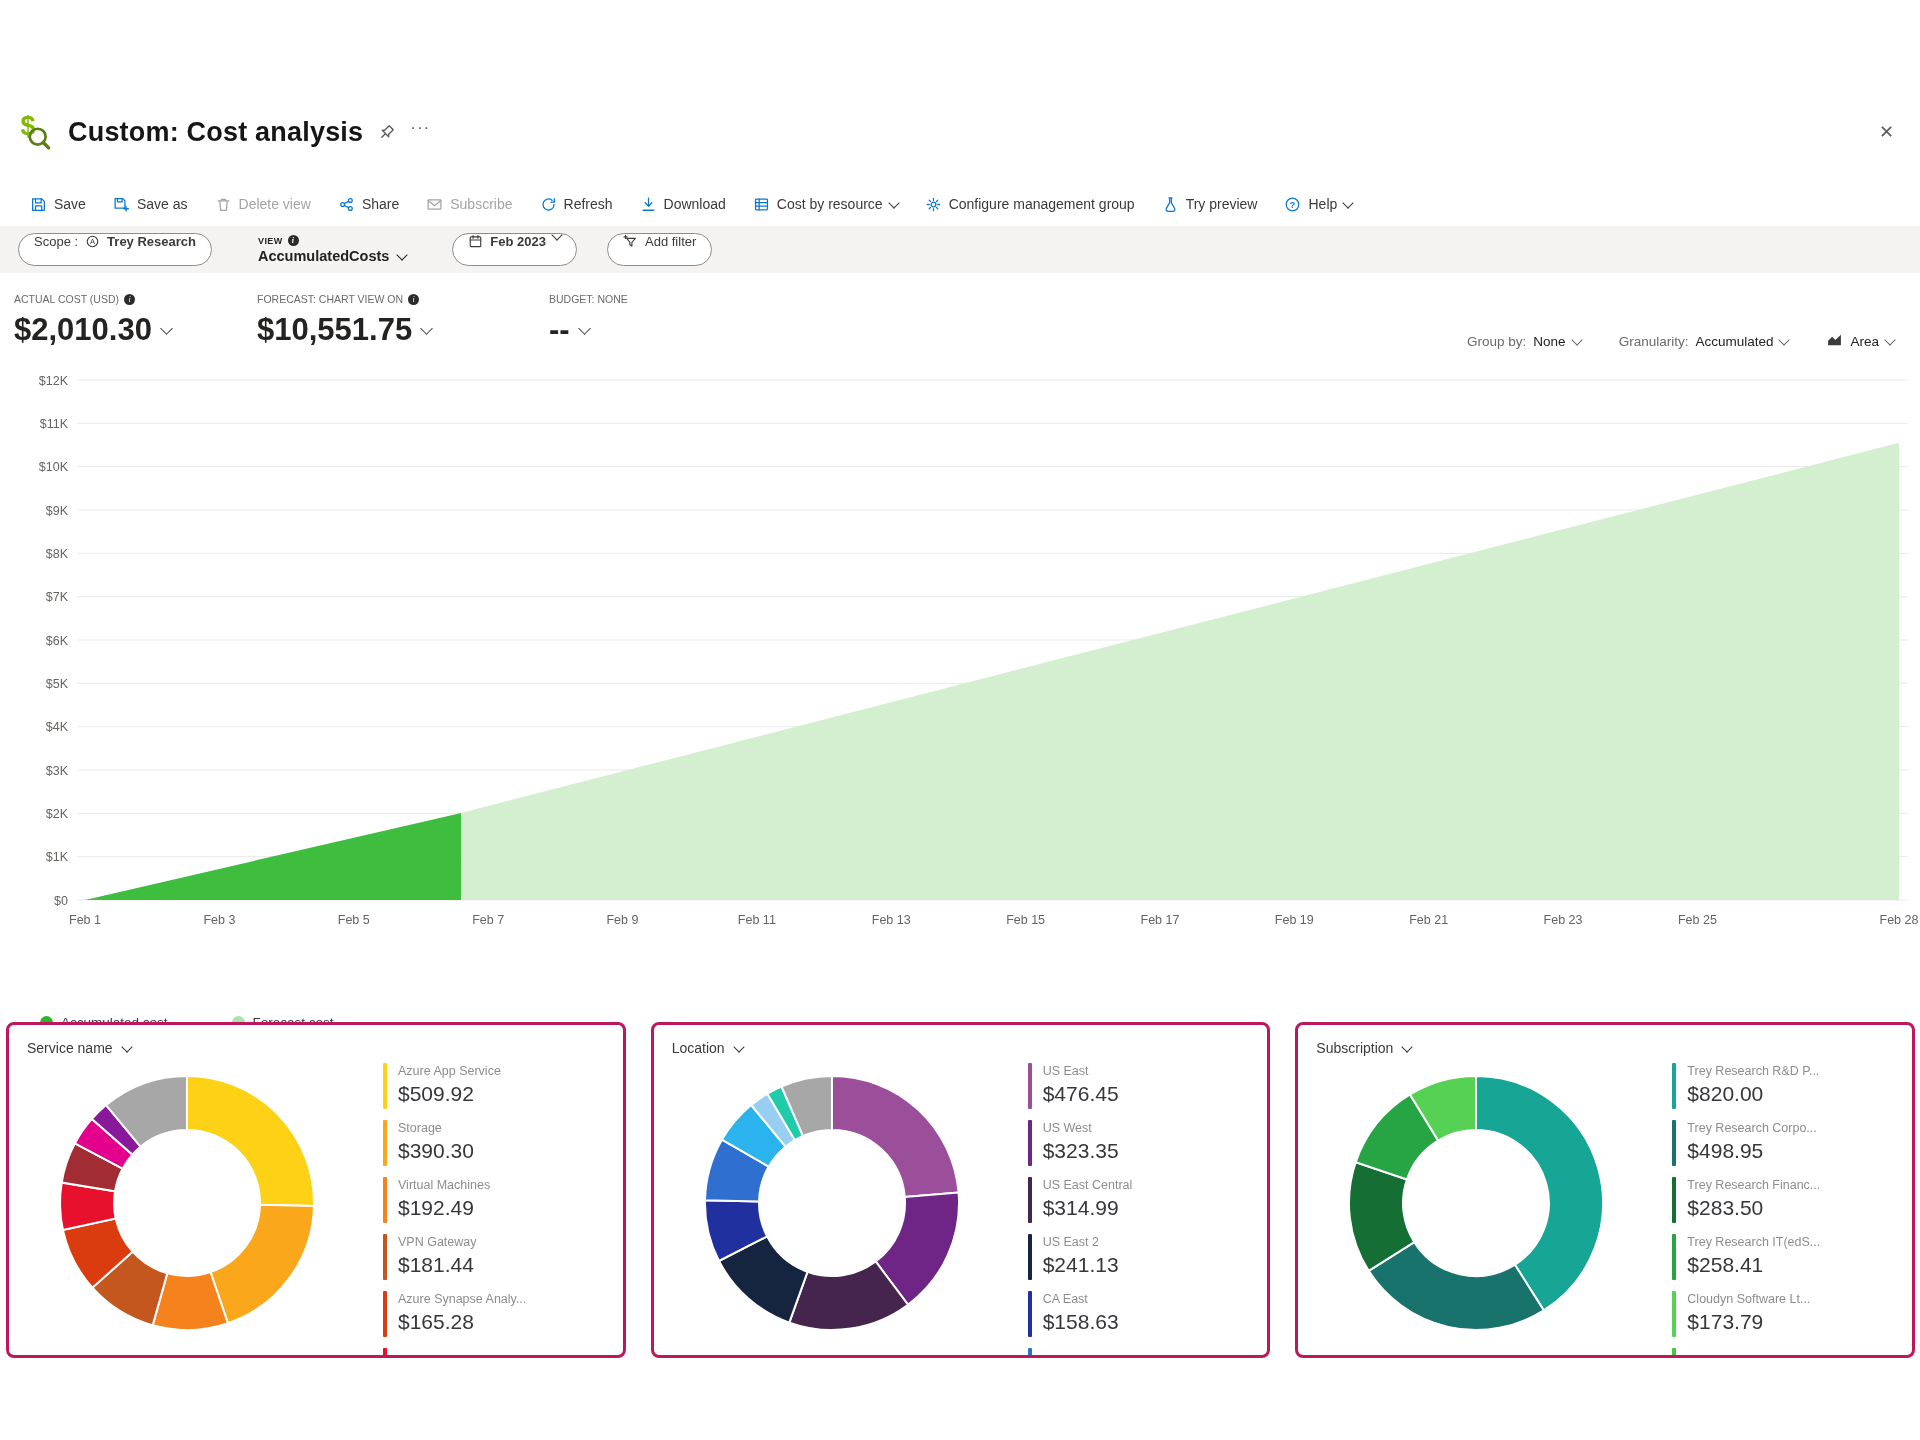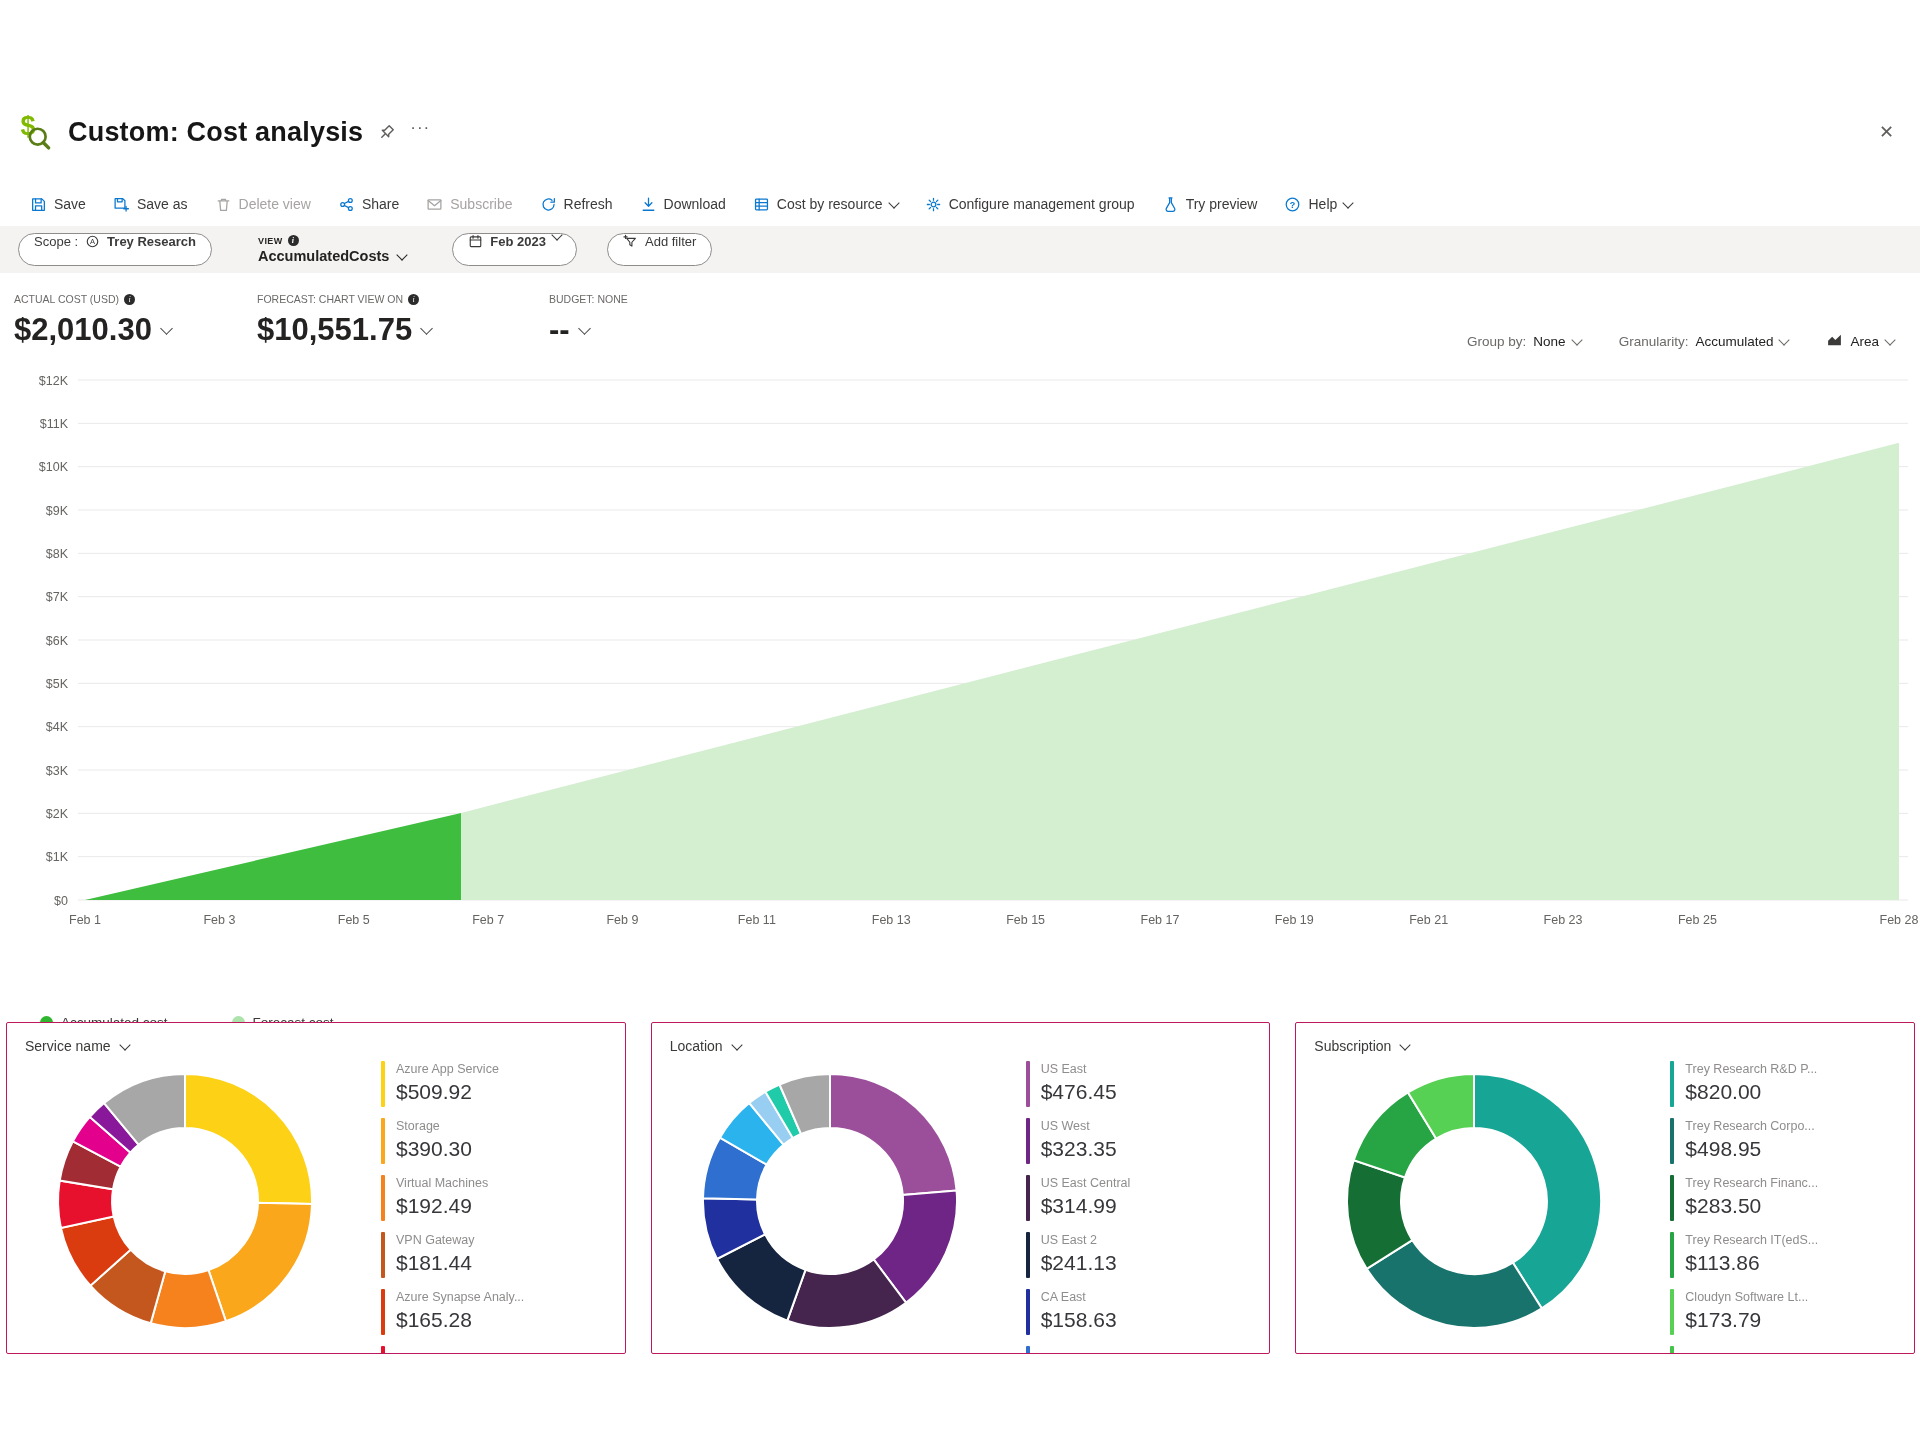--- a/index.html
+++ b/index.html
@@ -38,21 +38,21 @@
   .kpi-value .chev{width:8px;height:8px;color:#454442}
   .view-controls{position:absolute;top:331px;right:26px;display:flex;align-items:center;gap:38px;font-size:13.5px;color:#6b6a67}
   .ctrl{display:flex;align-items:center;gap:7px;cursor:pointer}
   .ctrl b{color:#242322;font-weight:400}
   .ctrl .ic{width:17px;height:17px;color:#3b3a39}
   #main-chart{position:absolute;top:372px;left:0;width:1920px;height:585px}
   .chart-legend{position:absolute;top:1015px;left:40px;display:flex;gap:64px;font-size:13.5px;color:#3b3a39}
   .lg-item{display:flex;align-items:center;gap:8px}
   .lg-dot{width:13px;height:13px;border-radius:50%;flex:none}
   .cards{position:absolute;top:1022px;left:6px;right:5px;display:flex;gap:25px}
-  .card{flex:1;height:330px;background:#fff;border:1px solid #be185d;border-radius:2px;position:relative;overflow:hidden}
+  .card{flex:1;height:330px;background:#fff;border:3px solid #be185d;border-radius:8px;position:relative;overflow:hidden}
   .card-header{position:absolute;top:15px;left:18px;display:flex;align-items:center;gap:10px;font-size:14px;color:#3b3a39;cursor:pointer;z-index:2}
   .donut{position:absolute;left:14px;top:38px}
   .cl{position:absolute;left:374px;top:38px}
   .cl-item{display:flex;gap:11px;height:48px;margin-bottom:9px}
   .cl-bar{width:4px;height:46px;border-radius:1px;flex:none}
   .cl-label{font-size:12.5px;color:#8f8d8c;white-space:nowrap;margin-top:1px}
   .cl-value{font-size:21px;color:#37363a;margin-top:4px}
   .cl-item.partial .cl-bar{height:22px}
   text{font-family:"Liberation Sans",sans-serif}
 </style>
@@ -445,21 +445,21 @@
             <span class="cl-bar" style="background:#156E33"></span>
             <div>
               <div class="cl-label">Trey Research Financ...</div>
               <div class="cl-value">$283.50</div>
             </div>
           </div>
           <div class="cl-item">
             <span class="cl-bar" style="background:#27A444"></span>
             <div>
               <div class="cl-label">Trey Research IT(edS...</div>
-              <div class="cl-value">$113.86</div>
+              <div class="cl-value">$258.41</div>
             </div>
           </div>
           <div class="cl-item">
             <span class="cl-bar" style="background:#57D153"></span>
             <div>
               <div class="cl-label">Cloudyn Software Lt...</div>
               <div class="cl-value">$173.79</div>
             </div>
           </div>
           <div class="cl-item partial">

